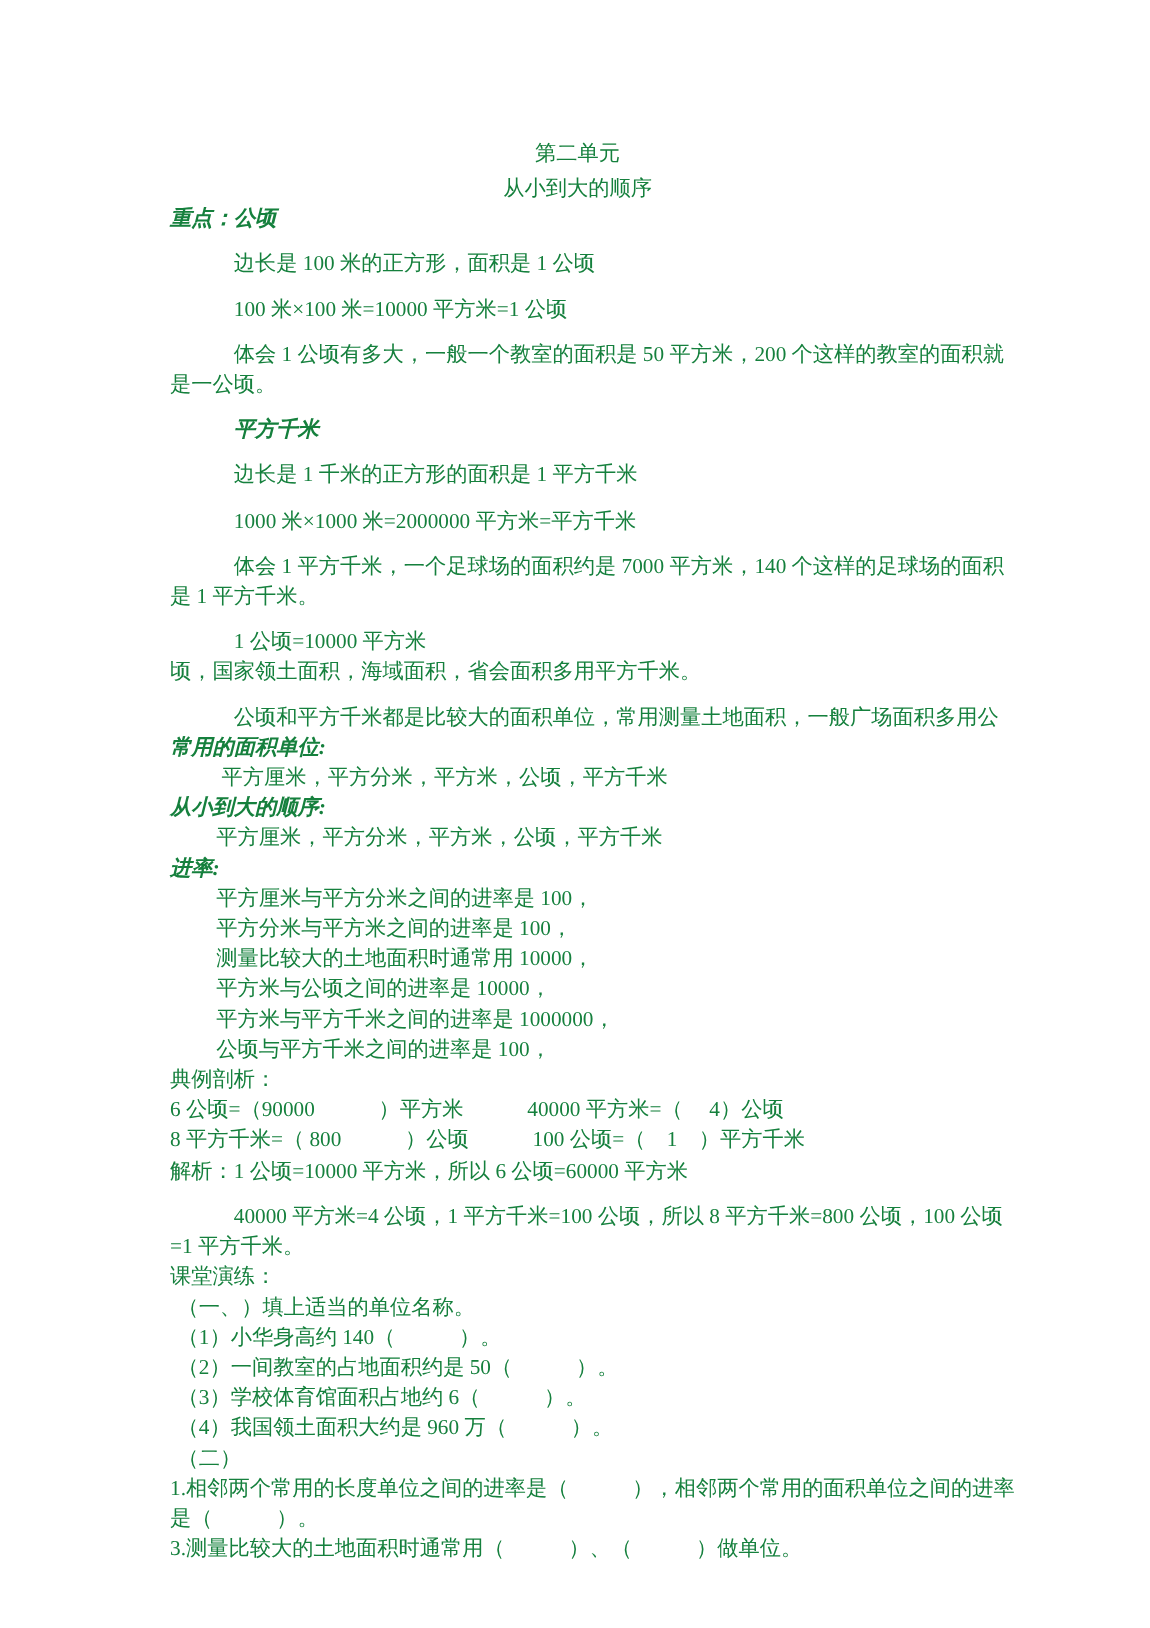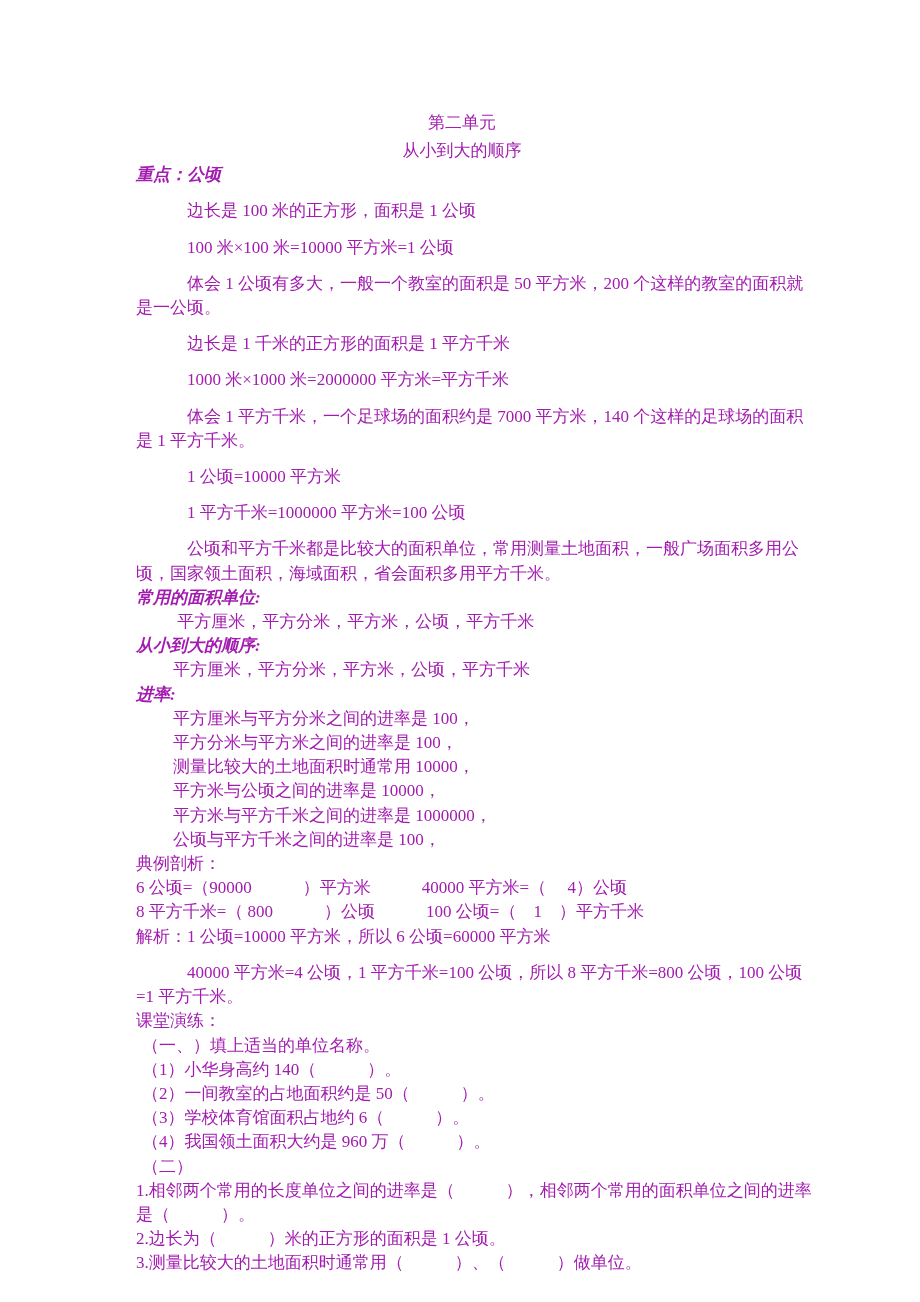--- a/index.html
+++ b/index.html
@@ -8,21 +8,21 @@
     height: 1302px;
     background: #ffffff;
     overflow: hidden;
     font-family: "Liberation Serif", "DejaVu Serif", serif;
   }
   .page {
     box-sizing: border-box;
     width: 920px;
     height: 1302px;
     padding: 106px 132px 0 136px;
-    color: #a21caf;
+    color: #15803d;
     font-size: 17px;
     overflow: hidden;
   }
   .ln {
     line-height: 24.2px;
     white-space: pre;
   }
   .t  { line-height: 33px; }
   .center { text-align: center; }
   .bi { font-weight: bold; font-style: italic; }
@@ -35,28 +35,28 @@
 
 <div class="page">
   <div class="ln center t">第二单元</div>
   <div class="ln center">从小到大的顺序</div>
 
   <div class="ln bi">重点：公顷</div>
   <div class="ln i1">边长是 100 米的正方形，面积是 1 公顷</div>
   <div class="ln i1">100 米×100 米=10000 平方米=1 公顷</div>
   <div class="ln i1">体会 1 公顷有多大，一般一个教室的面积是 50 平方米，200 个这样的教室的面积就</div>
   <div class="ln">是一公顷。</div>
+  <div class="ln i1 bi">平方千米</div>
   <div class="ln i1">边长是 1 千米的正方形的面积是 1 平方千米</div>
   <div class="ln i1">1000 米×1000 米=2000000 平方米=平方千米</div>
   <div class="ln i1">体会 1 平方千米，一个足球场的面积约是 7000 平方米，140 个这样的足球场的面积</div>
   <div class="ln">是 1 平方千米。</div>
   <div class="ln i1">1 公顷=10000 平方米</div>
-  <div class="ln i1">1 平方千米=1000000 平方米=100 公顷</div>
+  <div class="ln">顷，国家领土面积，海域面积，省会面积多用平方千米。</div>
   <div class="ln i1">公顷和平方千米都是比较大的面积单位，常用测量土地面积，一般广场面积多用公</div>
-  <div class="ln">顷，国家领土面积，海域面积，省会面积多用平方千米。</div>
   <div class="ln bi">常用的面积单位:</div>
   <div class="ln i2"> 平方厘米，平方分米，平方米，公顷，平方千米</div>
   <div class="ln bi">从小到大的顺序:</div>
   <div class="ln i2">平方厘米，平方分米，平方米，公顷，平方千米</div>
   <div class="ln bi">进率:</div>
   <div class="ln i2">平方厘米与平方分米之间的进率是 100，</div>
   <div class="ln i2">平方分米与平方米之间的进率是 100，</div>
   <div class="ln i2">测量比较大的土地面积时通常用 10000，</div>
   <div class="ln i2">平方米与公顷之间的进率是 10000，</div>
   <div class="ln i2">平方米与平方千米之间的进率是 1000000，</div>
@@ -69,15 +69,14 @@
   <div class="ln">=1 平方千米。</div>
   <div class="ln">课堂演练：</div>
   <div class="ln sm">（一、）填上适当的单位名称。</div>
   <div class="ln sm">（1）小华身高约 140（　　　）。</div>
   <div class="ln sm">（2）一间教室的占地面积约是 50（　　　）。</div>
   <div class="ln sm">（3）学校体育馆面积占地约 6（　　　）。</div>
   <div class="ln sm">（4）我国领土面积大约是 960 万（　　　）。</div>
   <div class="ln sm">（二）</div>
   <div class="ln">1.相邻两个常用的长度单位之间的进率是（　　　），相邻两个常用的面积单位之间的进率</div>
   <div class="ln">是（　　　）。</div>
-  <div class="ln">2.边长为（　　　）米的正方形的面积是 1 公顷。</div>
   <div class="ln">3.测量比较大的土地面积时通常用（　　　）、（　　　）做单位。</div>
 </div>
 
 </body></html>

